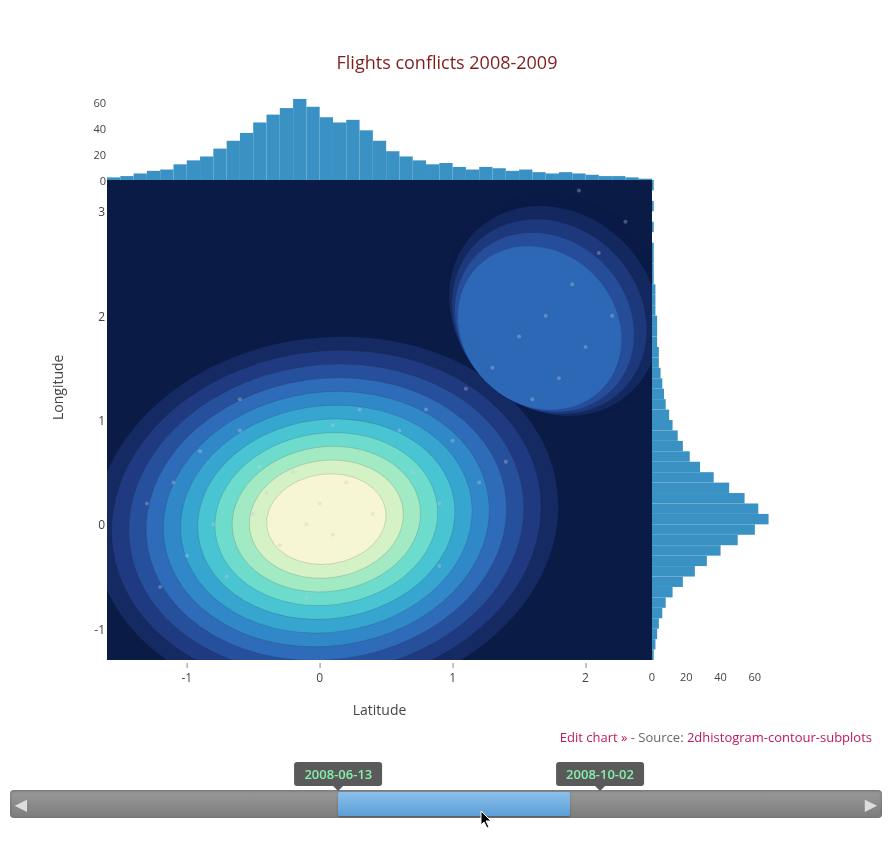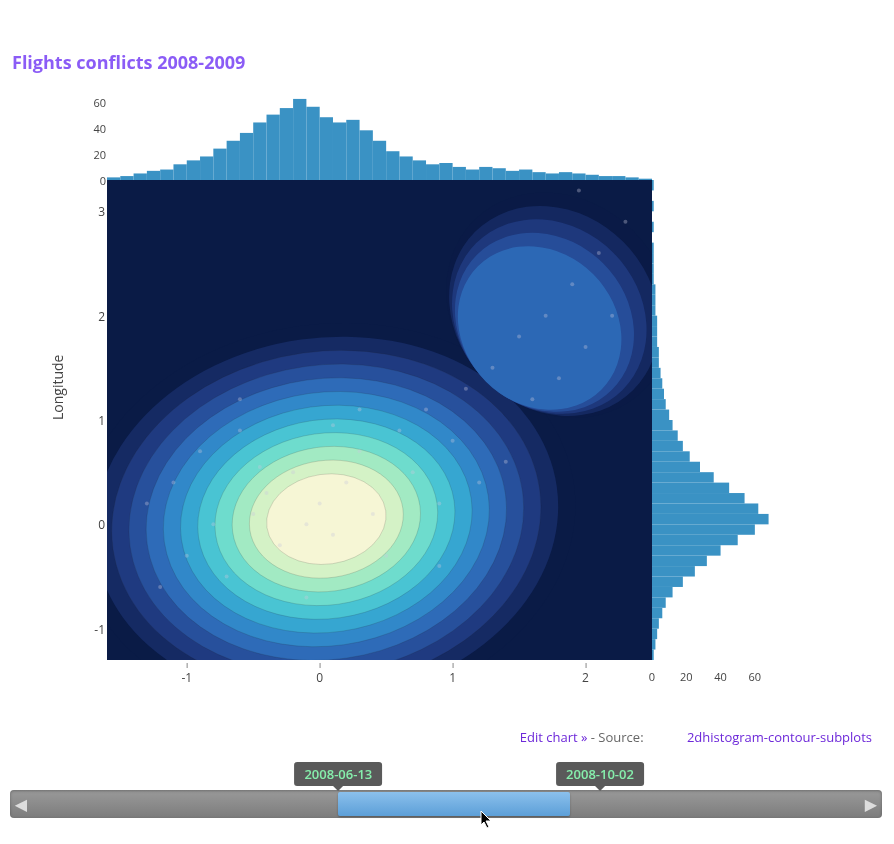--- a/index.html
+++ b/index.html
@@ -1,36 +1,36 @@
 <!DOCTYPE html>
 <html><head>
 <meta charset="utf-8">
 <style>
   * { box-sizing: border-box; margin: 0; padding: 0; }
   body { font-family: "Open Sans", Arial, sans-serif; background: #fff; width: 894px; height: 844px; overflow: hidden; color: #444; }
   .chart-wrap { position: relative; width: 870px; height: 750px; margin: 0 auto; }
-  .title { text-align: left; font-size: 18px; color: #8b5cf6; padding-top: 50px; font-weight: bold; }
+  .title { text-align: center; font-size: 18px; color: #7f1d1d; padding-top: 50px; }
   .plot-area { position: absolute; left: 95px; top: 180px; width: 545px; height: 480px; background: #0a1b46; }
   .plot-svg { position: absolute; left: 0; top: 0; width: 545px; height: 480px; }
   .y-axis { position: absolute; left: 63px; top: 180px; width: 30px; height: 480px; }
   .y-tick { position: absolute; right: 0; font-size: 12px; color: #444; transform: translateY(-50%); }
   .y-tick .dash { position: absolute; left: 30px; top: 50%; width: 5px; height: 1px; background: #888; }
   .x-axis { position: absolute; left: 95px; top: 663px; width: 545px; height: 20px; }
   .x-tick { position: absolute; top: 6px; font-size: 12px; color: #444; transform: translateX(-50%); }
   .x-tick .dash { position: absolute; left: 50%; top: -6px; width: 1px; height: 5px; background: #888; }
   .ylabel { position: absolute; left: 36px; top: 420px; transform: rotate(-90deg) translateX(0); transform-origin: left top; font-size: 14px; color: #444; }
   .xlabel { position: absolute; left: 95px; top: 700px; width: 545px; text-align: center; font-size: 14px; color: #444; }
   .top-hist { position: absolute; left: 95px; top: 95px; width: 545px; height: 85px; }
   .top-hist-ticks { position: absolute; left: 66px; top: 95px; width: 28px; height: 85px; }
   .th-tick { position: absolute; right: 0; font-size: 11px; color: #444; transform: translateY(-50%); }
   .right-hist { position: absolute; left: 640px; top: 180px; width: 120px; height: 480px; }
   .right-hist-ticks { position: absolute; left: 640px; top: 663px; width: 120px; height: 20px; }
   .rh-tick { position: absolute; top: 6px; font-size: 11px; color: #444; transform: translateX(-50%); }
   .footer { position: absolute; left: 0; top: 728px; width: 870px; text-align: right; font-size: 13px; color: #666; padding-right: 10px; }
-  .footer a { color: #6d28d9; text-decoration: none; margin-left: 40px; }
+  .footer a { color: #be185d; text-decoration: none; }
   .slider-wrap { position: absolute; left: 10px; top: 790px; width: 872px; height: 40px; }
   .slider-track { position: relative; width: 100%; height: 28px; background: linear-gradient(to bottom, #9a9a9a, #7c7c7c); border-radius: 4px; box-shadow: inset 0 1px 3px rgba(0,0,0,0.3); }
   .slider-arrow { position: absolute; top: 0; width: 22px; height: 28px; display:flex; align-items:center; justify-content:center; color: #ddd; font-size: 16px; cursor: pointer; }
   .slider-arrow.left { left: 0; }
   .slider-arrow.right { right: 0; }
   .slider-range { position: absolute; top: 2px; height: 24px; background: linear-gradient(to bottom, #8bc0ec, #5c9fd8); border-radius: 2px; box-shadow: 0 1px 2px rgba(0,0,0,0.3); }
   .slider-label { position: absolute; top: -28px; background: #5a5a5a; color: #86efac; font-size: 13px; padding: 3px 10px; border-radius: 3px; transform: translateX(-50%); white-space: nowrap; font-weight: 600; }
   .slider-label::after { content:""; position:absolute; left:50%; bottom:-5px; transform:translateX(-50%); border:5px solid transparent; border-top-color:#5a5a5a; border-bottom:none; }
   .cursor { position: absolute; pointer-events: none; }
 </style>
@@ -227,20 +227,21 @@
     </div>
 
   <div class="x-axis" id="x-axis">
       <div class="x-tick" style="left: 79.7561px;"><span class="dash"></span><span>-1</span></div>
       <div class="x-tick" style="left: 212.683px;"><span class="dash"></span><span>0</span></div>
       <div class="x-tick" style="left: 345.61px;"><span class="dash"></span><span>1</span></div>
       <div class="x-tick" style="left: 478.537px;"><span class="dash"></span><span>2</span></div>
     </div>
 
   <div class="ylabel">Longitude</div>
+  <div class="xlabel">Latitude</div>
 
   <div class="footer">
     <a href="#">Edit chart »</a><span> - Source: </span><a href="#">2dhistogram-contour-subplots</a>
   </div>
 </div>
 
 <div class="slider-wrap">
   <div class="slider-track">
     <div class="slider-arrow left">
       <span>◀</span>

